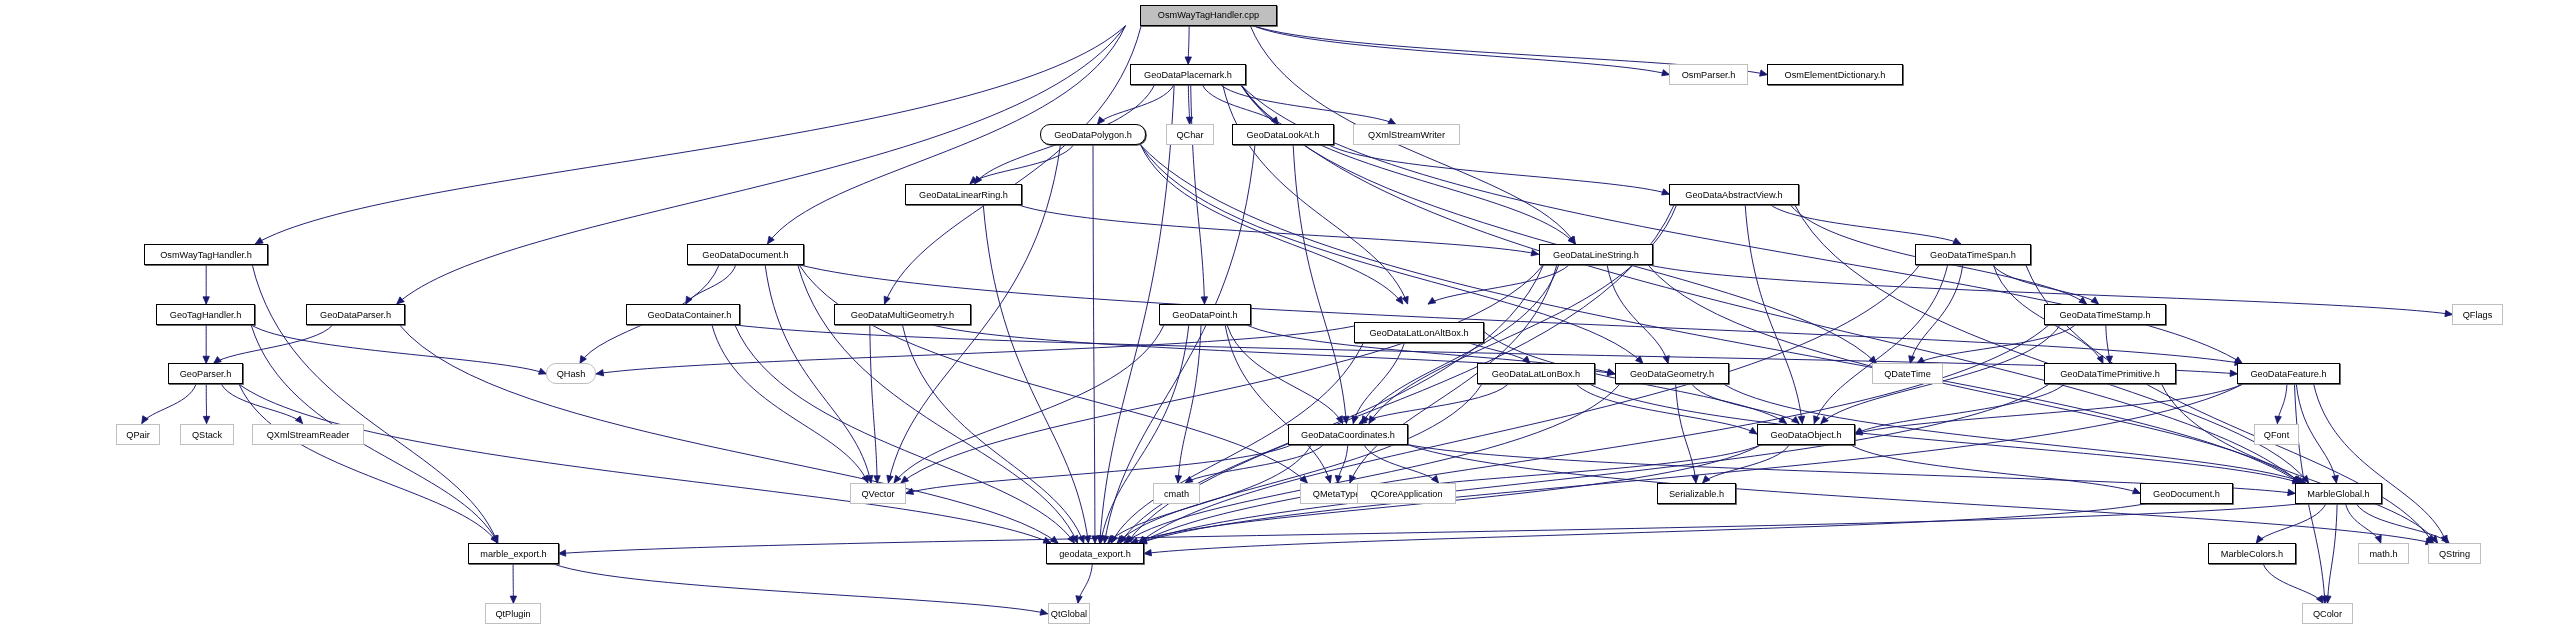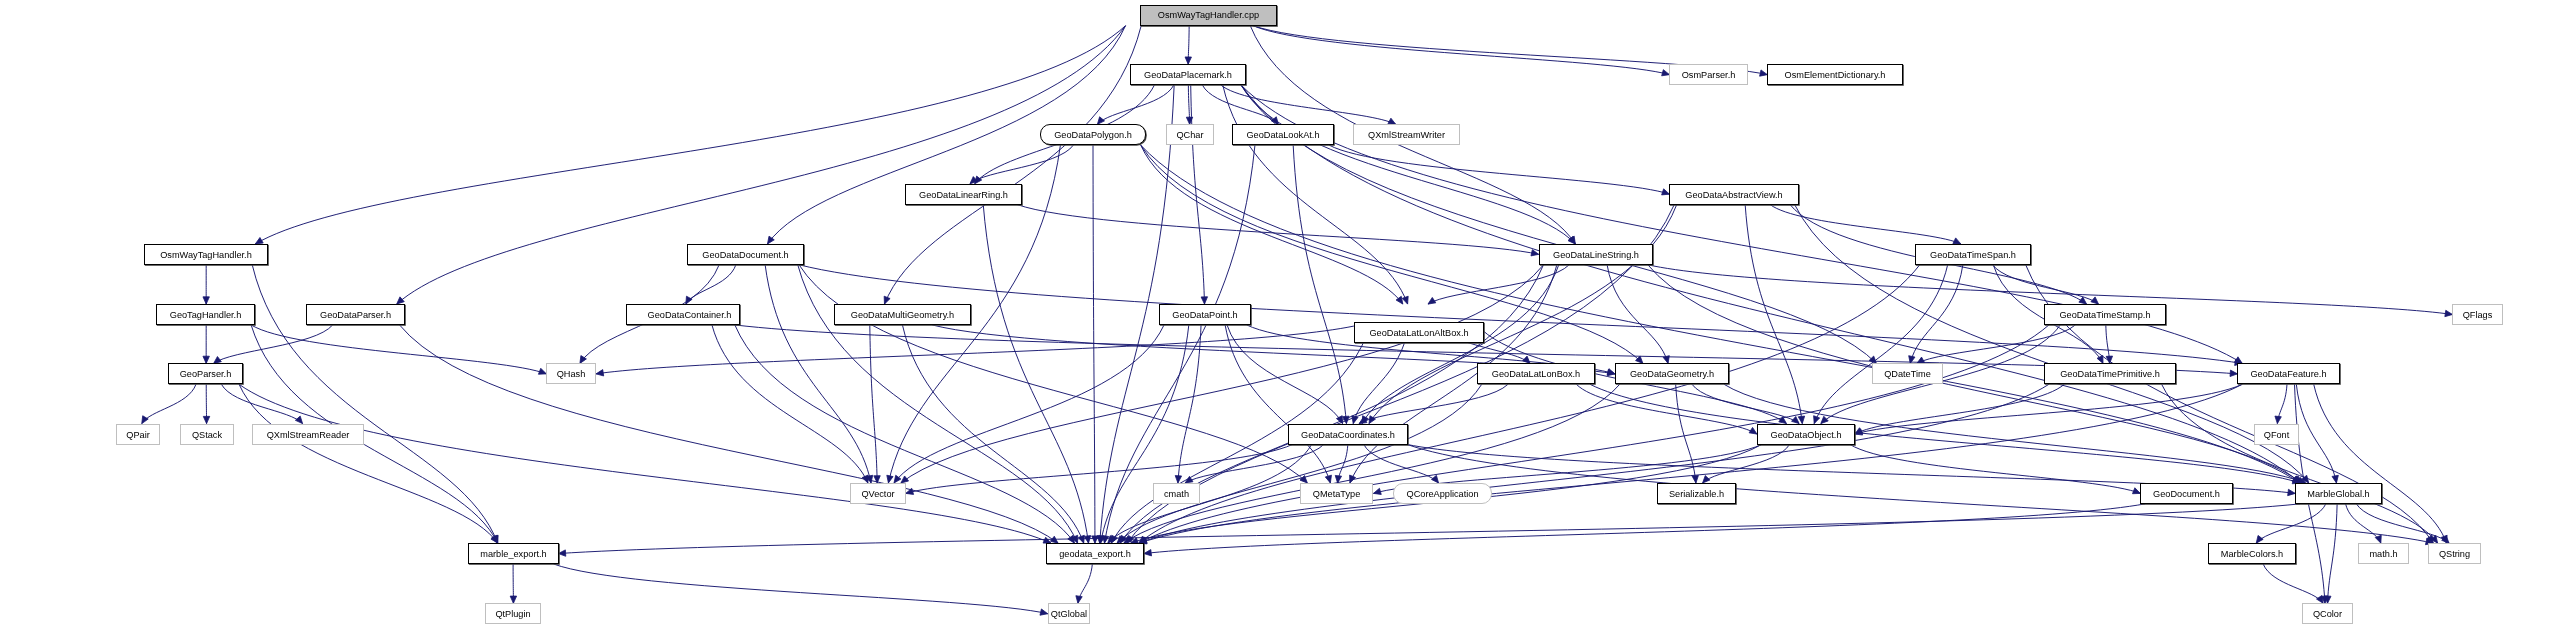--- a/index.html
+++ b/index.html
@@ -340,21 +340,21 @@
     </div>
     <div class="node-box doc" style="left: 2044px; top: 304px; width: 122px;">
       <span>GeoDataTimeStamp.h</span>
     </div>
     <div class="node-box ext" style="left: 2452px; top: 304px; width: 51px;">
       <span>QFlags</span>
     </div>
     <div class="node-box doc" style="left: 168px; top: 363px; width: 75px;">
       <span>GeoParser.h</span>
     </div>
-    <div class="node-box ext" style="left: 546px; top: 363px; width: 50px;">
+    <div class="node-box ext" style="left: 546px; top: 363px; width: 50px; border-radius: 10px;">
       <span>QHash</span>
     </div>
     <div class="node-box doc" style="left: 1477px; top: 363px; width: 118px;">
       <span>GeoDataLatLonBox.h</span>
     </div>
     <div class="node-box doc" style="left: 1615px; top: 363px; width: 114px;">
       <span>GeoDataGeometry.h</span>
     </div>
     <div class="node-box ext" style="left: 1872px; top: 363px; width: 71px;">
       <span>QDateTime</span>
@@ -385,21 +385,21 @@
     </div>
     <div class="node-box ext" style="left: 850px; top: 483px; width: 56px;">
       <span>QVector</span>
     </div>
     <div class="node-box ext" style="left: 1153px; top: 483px; width: 47px;">
       <span>cmath</span>
     </div>
     <div class="node-box ext" style="left: 1300px; top: 483px; width: 73px;">
       <span>QMetaType</span>
     </div>
-    <div class="node-box ext" style="left: 1393px; top: 483px; width: 99px; border-radius: 10px;">
+    <div class="node-box ext" style="left: 1357px; top: 483px; width: 99px;">
       <span>QCoreApplication</span>
     </div>
     <div class="node-box doc" style="left: 1657px; top: 483px; width: 79px;">
       <span>Serializable.h</span>
     </div>
     <div class="node-box doc" style="left: 2140px; top: 483px; width: 93px;">
       <span>GeoDocument.h</span>
     </div>
     <div class="node-box doc" style="left: 2295px; top: 483px; width: 87px;">
       <span>MarbleGlobal.h</span>

